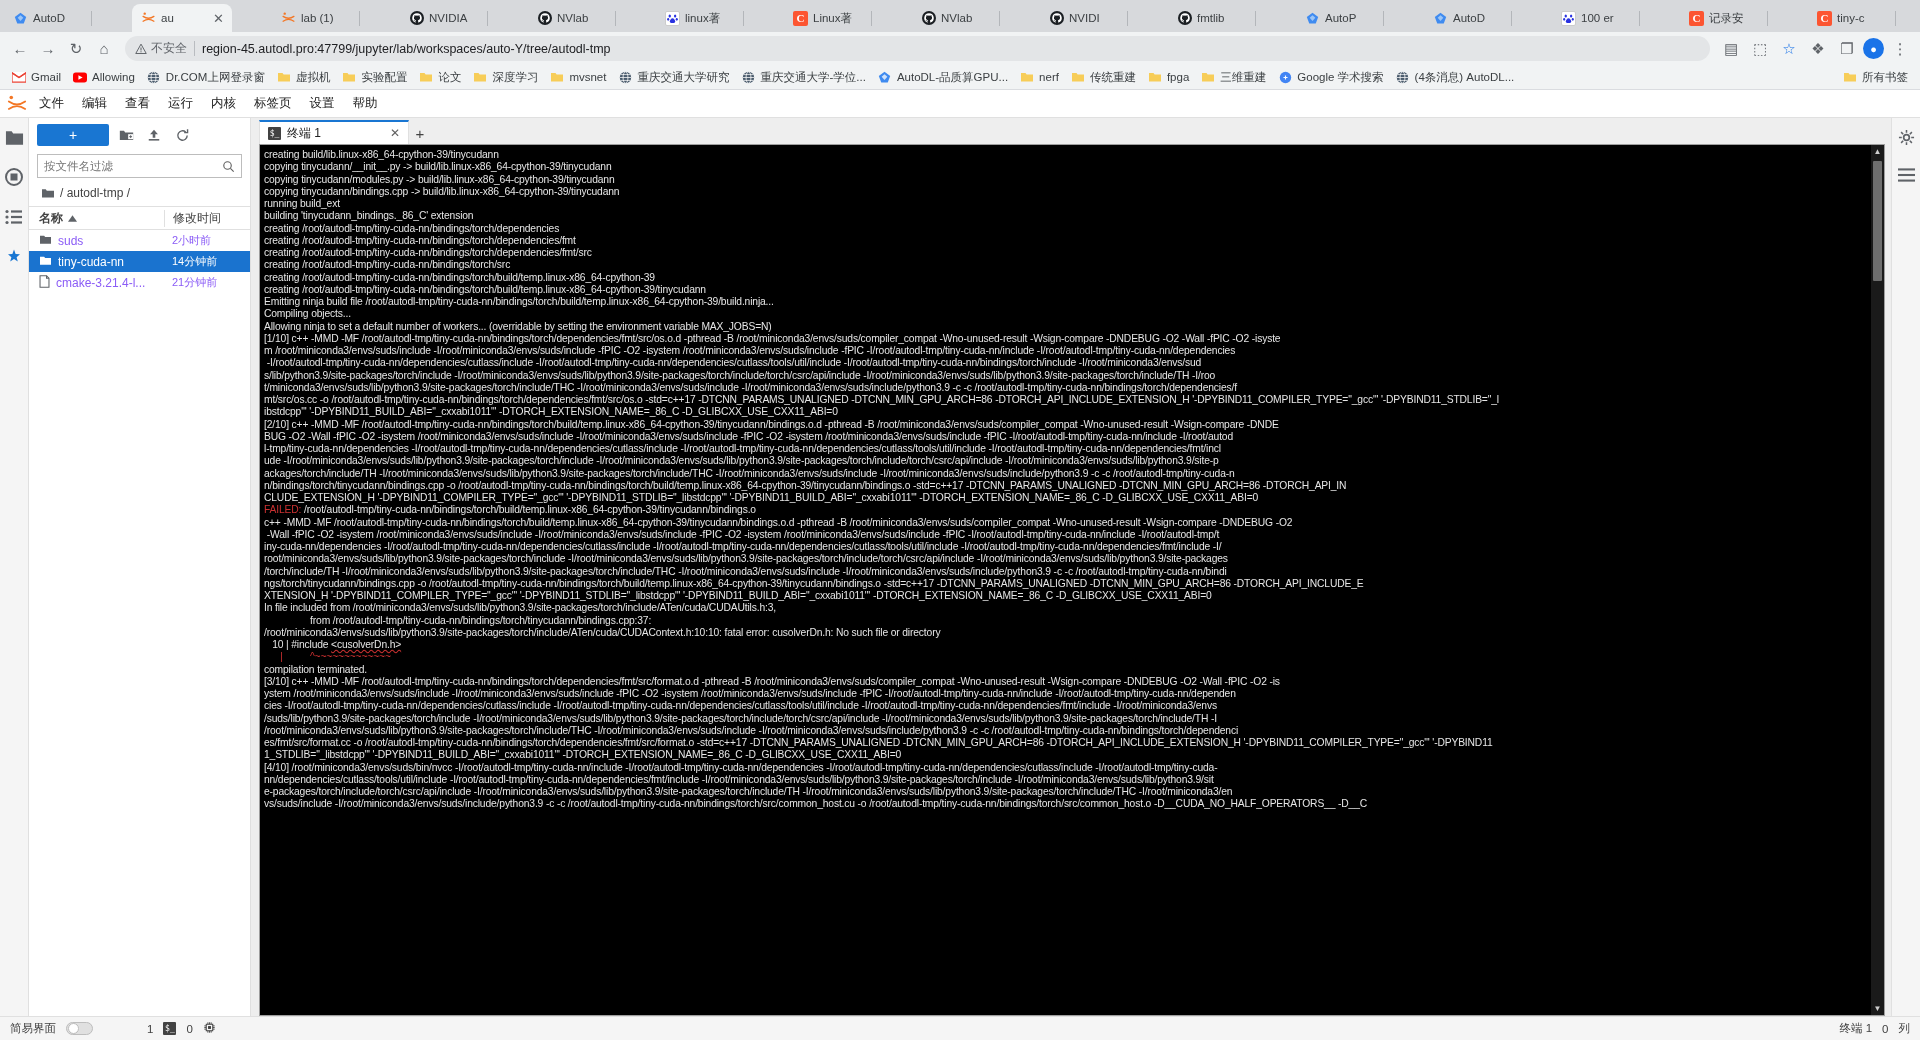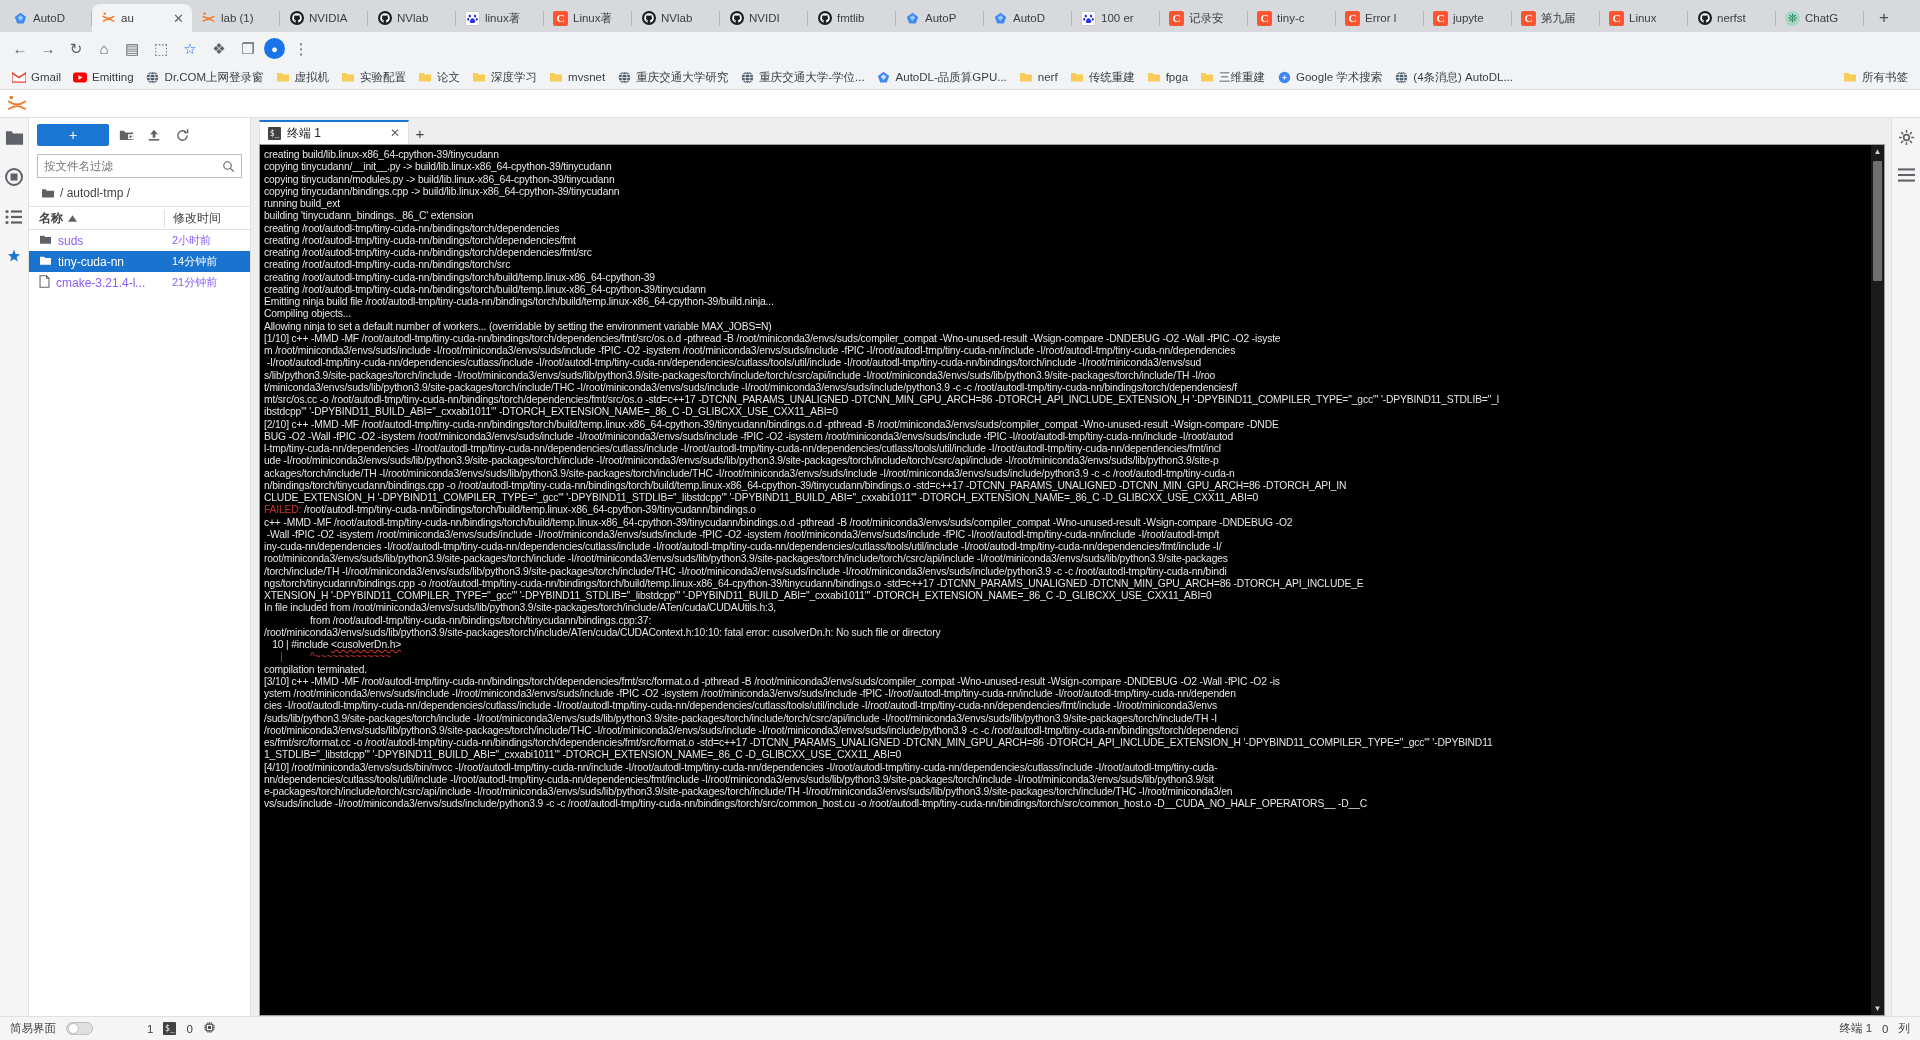--- a/index.html
+++ b/index.html
@@ -10,21 +10,21 @@
     background: #ffffff;
   }
 
   
   #browser { width: 1920px; height: 1040px; display: flex; flex-direction: column; }
 
   
   .tabstrip {
     height: 32px; background: #d7d9dc;
     display: flex; align-items: flex-end; padding-left: 4px;
-    flex: 0 0 32px; position: relative;
+    flex: 0 0 32px; position: relative; gap: 40px;
   }
   .tab {
     height: 28px; min-width: 0; width: 88px;
     display: flex; align-items: center; gap: 5px;
     padding: 0 6px 0 9px;
     border-radius: 8px 8px 0 0;
     font-size: 11.5px; color: #3c4043;
     position: relative; flex: 0 0 auto;
     background: transparent;
   }
@@ -406,20 +406,32 @@
       </div>
       <div class="newtab">+</div>
     </div>
 
   <div class="omnirow">
     <div class="navbtn">←</div>
     <div class="navbtn">→</div>
     <div class="navbtn">↻</div>
     <div class="navbtn">⌂</div>
 
+    <div class="omnibox">
+      <span class="notsecure">
+        <svg width="12" height="12" viewBox="0 0 16 16">
+          <path d="M8 1.5 15 14H1z" fill="none" stroke="#5f6368" stroke-width="1.3"></path>
+          <rect x="7.3" y="6" width="1.4" height="4" fill="#5f6368"></rect>
+          <rect x="7.3" y="11" width="1.4" height="1.4" fill="#5f6368"></rect>
+        </svg>
+        <span>不安全</span>
+      </span>
+      <span class="sep"></span>
+      <span class="urltext">region-45.autodl.pro:47799/jupyter/lab/workspaces/auto-Y/tree/autodl-tmp</span>
+    </div>
 
     <div class="omniright" id="omniactions">
         <div class="navbtn">▤</div>
         <div class="navbtn">⬚</div>
         <div class="navbtn" style="color: rgb(26, 115, 232);">☆</div>
         <div class="navbtn">❖</div>
         <div class="navbtn">❐</div>
         <div class="avatarbtn">●</div>
         <div class="navbtn">⋮</div>
       </div>
@@ -437,21 +449,21 @@
         </span>
         <span>Gmail</span>
       </div>
       <div class="bm">
         <span class="bmicon">
           <svg width="15" height="11" viewBox="0 0 18 13">
             <rect width="18" height="13" rx="3.5" fill="#ff0000"></rect>
             <path d="M7 3.6 L12.4 6.5 L7 9.4z" fill="#fff"></path>
           </svg>
         </span>
-        <span>Emitting</span>
+        <span>Allowing</span>
       </div>
       <div class="bm">
         <span class="bmicon">
           <svg width="13" height="13" viewBox="0 0 16 16">
             <circle cx="8" cy="8" r="7" fill="#4a5b6c"></circle>
             <ellipse cx="8" cy="8" rx="3" ry="7" fill="none" stroke="#fff" stroke-width="1"></ellipse>
             <path d="M1 8h14M2.4 4.4h11.2M2.4 11.6h11.2" stroke="#fff" stroke-width="0.9"></path>
           </svg>
         </span>
         <span>Dr.COM上网登录窗</span>
@@ -589,20 +601,30 @@
   <div id="jlab">
 
     <div class="jl-menubar">
       <div class="jl-logo">
         <svg width="20" height="18" viewBox="0 0 24 22">
           <circle cx="5" cy="3" r="2.2" fill="#f37726"></circle>
           <path d="M2 8 Q12 15 22 8" stroke="#f37726" stroke-width="2.2" fill="none" stroke-linecap="round"></path>
           <path d="M2 17 Q12 10 22 17" stroke="#f37726" stroke-width="2.2" fill="none" stroke-linecap="round"></path>
         </svg>
       </div>
+      <div id="menubar" style="display:flex;">
+          <div class="jl-menu">文件</div>
+          <div class="jl-menu">编辑</div>
+          <div class="jl-menu">查看</div>
+          <div class="jl-menu">运行</div>
+          <div class="jl-menu">内核</div>
+          <div class="jl-menu">标签页</div>
+          <div class="jl-menu">设置</div>
+          <div class="jl-menu">帮助</div>
+        </div>
     </div>
 
     <div class="jl-body">
 
       <div class="jl-rail" id="leftrail">
           <div class="railicon active">
             <svg width="19" height="17" viewBox="0 0 20 17">
               <path d="M1 2h6l1.6 2.2H19V16H1z" fill="#5f6368"></path>
             </svg>
           </div>

